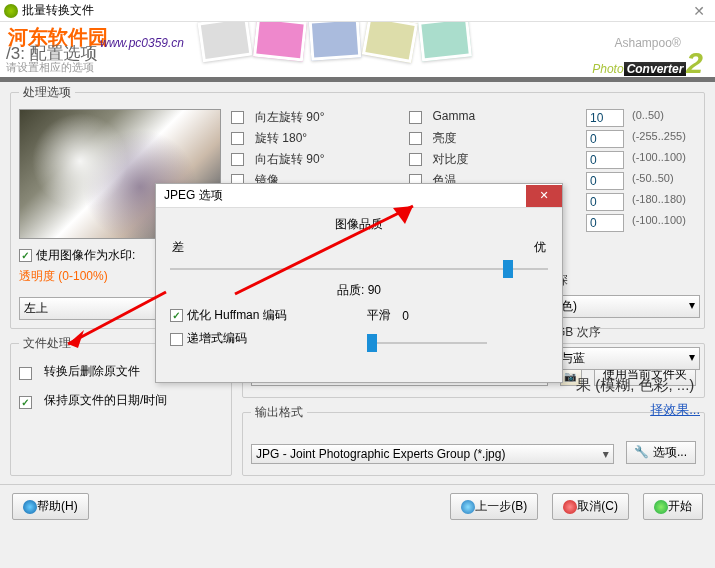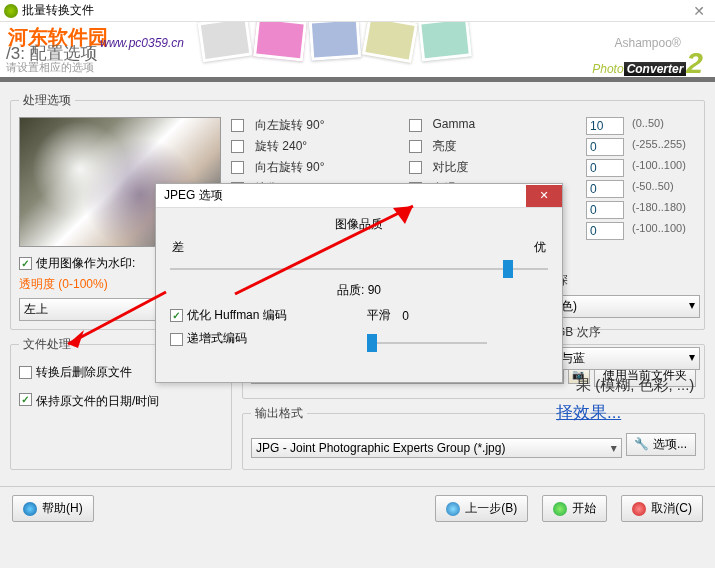--- a/index.html
+++ b/index.html
@@ -16,38 +16,38 @@
 .header .photos div { width:50px; height:40px; background:#ddd; border:3px solid #fff; transform:rotate(-8deg); box-shadow:0 1px 3px rgba(0,0,0,.2);}
 .header .photos div:nth-child(2){transform:rotate(6deg);background:#e8c;}
 .header .photos div:nth-child(3){transform:rotate(-4deg);background:#abd;}
 .header .photos div:nth-child(4){transform:rotate(10deg);background:#dda;}
 .header .photos div:nth-child(5){transform:rotate(-6deg);background:#adc;}
 .header .brand { position: absolute; right: 12px; top: 14px; font-style: italic; font-size: 20px; color: #a9c43a;}
 .header .brand b {color:#fff; background:linear-gradient(#333,#111); padding:0 3px;}
 .header .brand .a {font-size:12px; color:#aaa; display:block; text-align:center; margin-bottom:-4px; font-style:normal;}
 .header .brand .two { color:#a9c43a; font-size:30px; font-weight:bold; font-style:italic;}
 
-.content { padding: 10px 10px; }
+.content { padding: 2px 10px; }
 fieldset { border: 1px solid #ccc; border-radius: 2px; margin-bottom: 6px; padding: 8px; position: relative; }
 legend { padding: 0 4px; color: #444; }
 
 .proc { display: flex; gap: 10px; }
 .preview { width: 202px; height: 130px; border: 1px solid #999; background: linear-gradient(135deg,#443 0%,#887 30%,#fff 50%,#cba 70%,#234 100%); position:relative; overflow:hidden;}
 .preview::after{content:"";position:absolute;inset:0;background:radial-gradient(circle at 30% 40%,rgba(255,255,255,.9) 0%,transparent 30%),radial-gradient(circle at 60% 60%,rgba(100,80,120,.6) 0%,transparent 40%);}
 .options-grid { flex: 1; display: grid; grid-template-columns: 18px 1fr 18px 1fr 40px 64px; gap: 3px 6px; align-content: start; }
 .ck { width: 13px; height: 13px; border: 1px solid #888; background: #fff; margin-top:2px;}
 .label { color: #333; }
 .num { border: 1px solid #aaa; background: #fff; padding: 1px 3px; width: 38px; color:#0c4a6e;}
 .rng { color: #666; font-size:11px;}
 
 .watermark-row { display:flex; align-items:center; gap:4px; margin-top:8px;}
 .ck-chk { width:13px; height:13px; border:1px solid #888; background:#fff; display:inline-flex; align-items:center; justify-content:center; color:#2a8a2a; font-size:10px; font-weight:bold;}
 .trans-label { color:#333; margin-top:4px;}
 .trans-label span {color:#f60;}
-.combo { border:1px solid #aaa; background:linear-gradient(#fff,#e8e8e8); padding:2px 4px; width:170px; display:flex; justify-content:space-between; margin-top:5px;}
+.combo { border:1px solid #aaa; background:linear-gradient(#fff,#e8e8e8); padding:2px 4px; width:170px; display:flex; justify-content:space-between; margin-top:12px;}
 .combo .arr{color:#555;}
 
 .dialog { position:absolute; left:155px; top:183px; width:408px; height:200px; background:#f0f0f0; border:1px solid #aaa; box-shadow:2px 2px 6px rgba(0,0,0,.2); z-index:50;}
 .dialog .dt { height:24px; background:#fff; display:flex; align-items:center; padding:0 0 0 8px; border-bottom:1px solid #ddd;}
 .dialog .dt .dclose { margin-left:auto; width:36px; height:22px; background:#c94040; color:#fff; display:flex; align-items:center; justify-content:center; font-size:11px;}
 .dialog .body { padding:6px 14px;}
 .dialog .quality-title { text-align:center; margin:2px 0 6px;}
 .qrow { display:flex; justify-content:space-between; padding:0 2px;}
 .slider { position:relative; height:22px; margin:2px 0;}
 .track { position:absolute; left:0; right:0; top:10px; height:2px; background:#c8c8c8;}
@@ -59,32 +59,32 @@
 
 
 .arrow { position:absolute; z-index:60; pointer-events:none;}
 .arrow1 { left:56px; top:288px; width:120px; height:70px;}
 .arrow2 { left:225px; top:198px; width:200px; height:100px;}
 
 .right-side { position:absolute; left:556px; top:272px; width:144px; display:flex; flex-direction:column; gap:6px;}
 .rlabel { color:#333;}
 .rcombo { border:1px solid #aaa; background:linear-gradient(#fff,#e8e8e8); padding:2px 4px; display:flex; justify-content:space-between;}
 .rtxt { color:#333; font-size:15px;margin-left:20px;}
-.rlink { color:#2058c0; text-decoration:underline; font-size:17px; }
+.rlink { color:#2058c0; text-decoration:underline; font-size:13px; text-align:right;}
 
 .file-row { display:flex; gap:10px;}
 .file-left { width:222px;}
 .file-right { flex:1;}
-.fhline{display:flex;align-items:flex-start;gap:4px;margin:3px 0;}
+.fhline{display:flex;align-items:flex-end;gap:12px;margin:3px 0;}
 .inp { border:1px solid #aaa; background:#fff; padding:2px 4px; flex:1;}
 .btn-browse { width:22px; height:20px; border:1px solid #aaa; background:linear-gradient(#fdfdfa,#e6e0c6); display:inline-flex;align-items:center;justify-content:center; font-size:10px;}
 .btn-use { border:1px solid #aaa; background:linear-gradient(#fdfdfd,#e8e8e8); padding:2px 8px;}
 
 .bottombar { display:flex; gap:14px; padding:8px 12px; border-top:1px solid #ccc; align-items:center;}
-.bbtn { border:1px solid #aaa; background:linear-gradient(#fdfdfd,#e4e4e4); padding:4px 10px; display:inline-flex; align-items:center; gap:5px; border-radius:2px;}
+.bbtn { border:1px solid #aaa; background:linear-gradient(#fdfdfd,#e4e4e4); padding:4px 10px; display:inline-flex; align-items:center; border-radius:2px;}
 .bbtn .bic { width:14px; height:14px; border-radius:50%;}
 .bic-help{background:radial-gradient(#6cf,#16a);}
 .bic-prev{background:radial-gradient(#8df,#27b);}
 .bic-start{background:radial-gradient(#8e6,#2a4);}
 .bic-cancel{background:radial-gradient(#f88,#c22);}
 .spacer{flex:1;}
 </style>
 </head>
 <body>
 
@@ -119,21 +119,21 @@
       <div class="preview"></div>
       <div class="options-grid">
         <span class="ck"></span>
           <span class="label">向左旋转 90°</span>
         <span class="ck"></span>
           <span class="label">Gamma</span>
         <span class="num">10</span>
           <span class="rng">(0..50)</span>
 
         <span class="ck"></span>
-          <span class="label">旋转 240°</span>
+          <span class="label">旋转 180°</span>
         <span class="ck"></span>
           <span class="label">亮度</span>
         <span class="num">0</span>
           <span class="rng">(-255..255)</span>
 
         <span class="ck"></span>
           <span class="label">向右旋转 90°</span>
         <span class="ck"></span>
           <span class="label">对比度</span>
         <span class="num">0</span>
@@ -274,20 +274,20 @@
   <span class="bbtn">
       <span class="bic bic-help"></span>
       <span>帮助(H)</span>
     </span>
   <span class="spacer"></span>
   <span class="bbtn">
       <span class="bic bic-prev"></span>
       <span>上一步(B)</span>
     </span>
   <span class="bbtn">
+      <span class="bic bic-cancel"></span>
+      <span>取消(C)</span>
+    </span>
+  <span class="bbtn">
       <span class="bic bic-start"></span>
       <span>开始</span>
     </span>
-  <span class="bbtn">
-      <span class="bic bic-cancel"></span>
-      <span>取消(C)</span>
-    </span>
 </div>
 
 </body></html>

